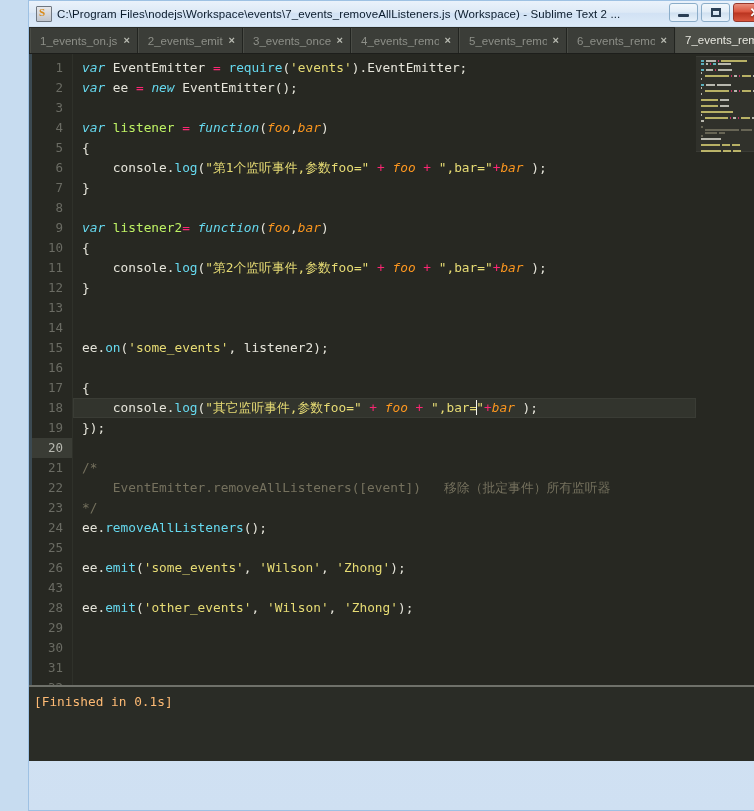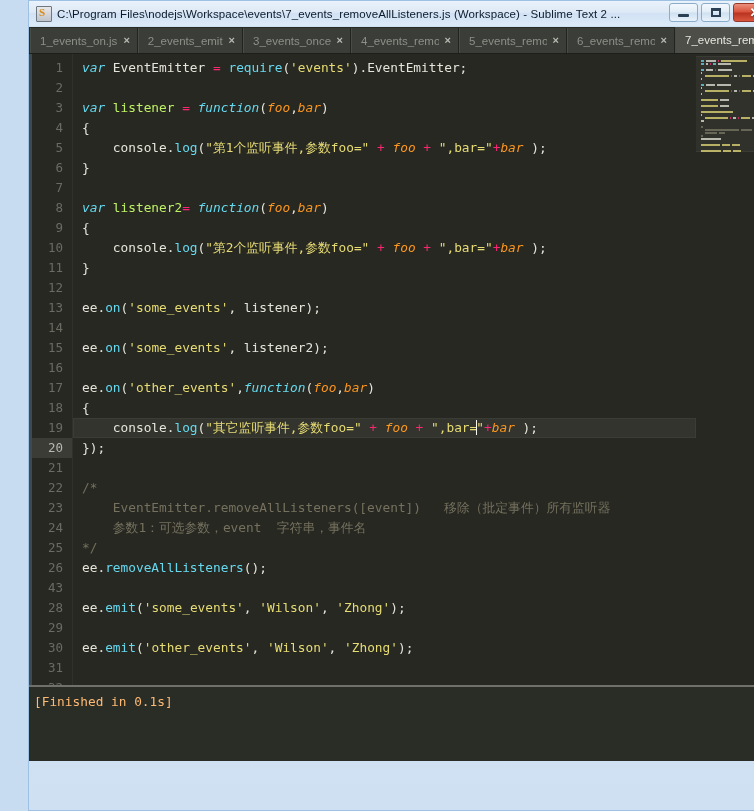--- a/index.html
+++ b/index.html
@@ -327,43 +327,41 @@
         <div class="ln">26</div>
         <div class="ln">43</div>
         <div class="ln">28</div>
         <div class="ln">29</div>
         <div class="ln">30</div>
         <div class="ln">31</div>
         <div class="ln">32</div>
       </div>
     <div id="code">
         <div class="cl"><span class="kw">var</span> EventEmitter <span class="op">=</span> <span class="meth">require</span>(<span class="str">'events'</span>).EventEmitter;</div>
+        <div class="cl"><span class="kw">var</span> ee <span class="op">=</span> <span class="kw">new</span> EventEmitter();</div>
         <div class="cl">&nbsp;</div>
         <div class="cl"><span class="kw">var</span> <span class="fn">listener</span> <span class="op">=</span> <span class="kw">function</span>(<span class="param">foo</span>,<span class="param">bar</span>)</div>
         <div class="cl">{</div>
         <div class="cl">    console.<span class="meth">log</span>(<span class="str">"第1个监听事件,参数foo="</span> <span class="op">+</span> <span class="param">foo</span> <span class="op">+</span> <span class="str">",bar="</span><span class="op">+</span><span class="param">bar</span> );</div>
         <div class="cl">}</div>
         <div class="cl">&nbsp;</div>
         <div class="cl"><span class="kw">var</span> <span class="fn">listener2</span><span class="op">=</span> <span class="kw">function</span>(<span class="param">foo</span>,<span class="param">bar</span>)</div>
         <div class="cl">{</div>
         <div class="cl">    console.<span class="meth">log</span>(<span class="str">"第2个监听事件,参数foo="</span> <span class="op">+</span> <span class="param">foo</span> <span class="op">+</span> <span class="str">",bar="</span><span class="op">+</span><span class="param">bar</span> );</div>
         <div class="cl">}</div>
         <div class="cl">&nbsp;</div>
-        <div class="cl">ee.<span class="meth">on</span>(<span class="str">'some_events'</span>, listener);</div>
         <div class="cl">&nbsp;</div>
         <div class="cl">ee.<span class="meth">on</span>(<span class="str">'some_events'</span>, listener2);</div>
         <div class="cl">&nbsp;</div>
-        <div class="cl">ee.<span class="meth">on</span>(<span class="str">'other_events'</span>,<span class="kw">function</span>(<span class="param">foo</span>,<span class="param">bar</span>)</div>
         <div class="cl">{</div>
         <div class="cl current">    console.<span class="meth">log</span>(<span class="str">"其它监听事件,参数foo="</span> <span class="op">+</span> <span class="param">foo</span> <span class="op">+</span> <span class="str">",bar=<span class="cur"></span>"</span><span class="op">+</span><span class="param">bar</span> );</div>
         <div class="cl">});</div>
         <div class="cl">&nbsp;</div>
         <div class="cl"><span class="cmt">/*</span></div>
         <div class="cl"><span class="cmt">    EventEmitter.removeAllListeners([event])   移除（批定事件）所有监听器</span></div>
-        <div class="cl"><span class="cmt">    参数1：可选参数，event  字符串，事件名</span></div>
         <div class="cl"><span class="cmt">*/</span></div>
         <div class="cl">ee.<span class="meth">removeAllListeners</span>();</div>
         <div class="cl">&nbsp;</div>
         <div class="cl">ee.<span class="meth">emit</span>(<span class="str">'some_events'</span>, <span class="str">'Wilson'</span>, <span class="str">'Zhong'</span>);</div>
         <div class="cl">&nbsp;</div>
         <div class="cl">ee.<span class="meth">emit</span>(<span class="str">'other_events'</span>, <span class="str">'Wilson'</span>, <span class="str">'Zhong'</span>);</div>
         <div class="cl">&nbsp;</div>
       </div>
     <div id="minimap">
       <div id="minimap-inner">

